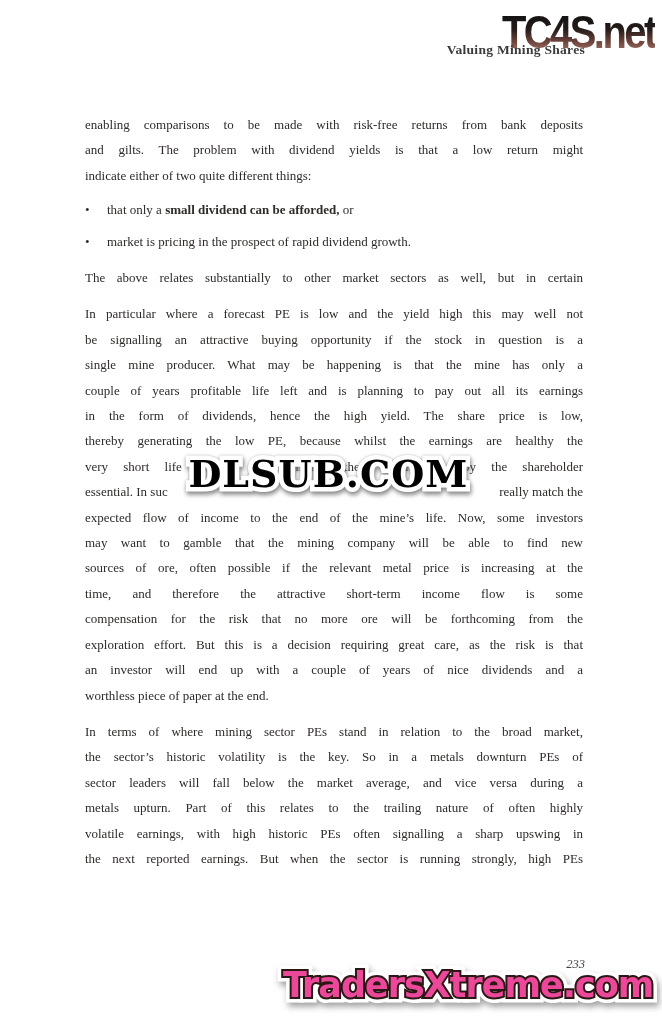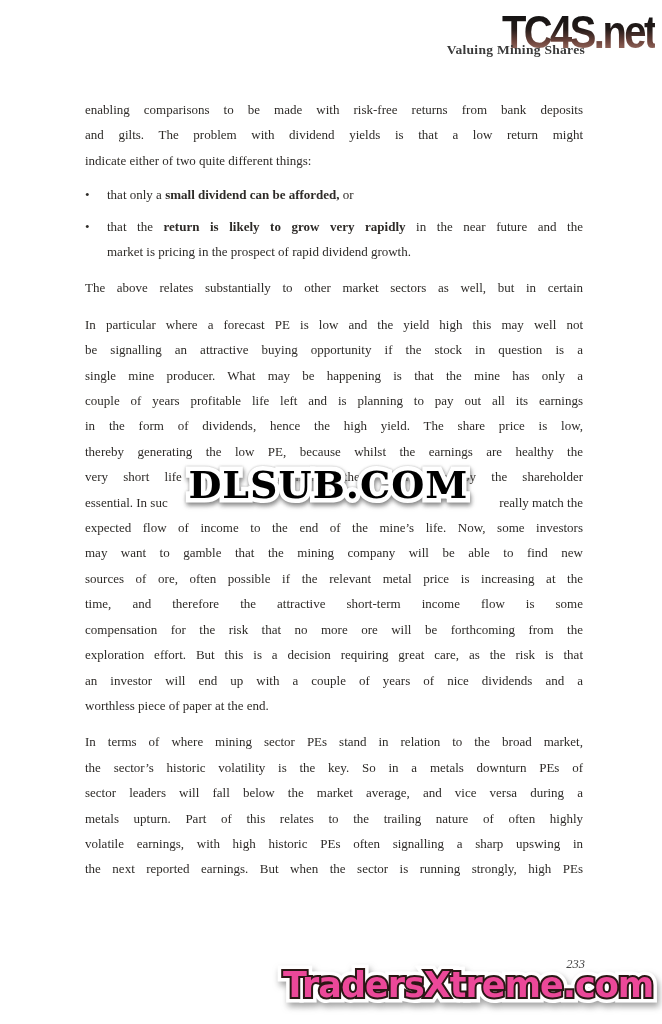--- a/index.html
+++ b/index.html
@@ -56,21 +56,21 @@
     font-size: 13px;
     line-height: 25.4px;
     color: #2e2b28;
   }
   .para-body {
     white-space: pre-line;
     text-align: justify;
     text-align-last: justify;
   }
   .para-last { text-align: left; }
-  .mb9  { margin-bottom: 9px; }
+  .mb9  { margin-bottom: 9px; margin-top: 15px; }
   .mb11 { margin-bottom: 11px; }
 
   .bullet-list { margin-bottom: 11px; }
   .bullet-item { display: flex; margin-bottom: 6px; }
   .bullet-marker {
     flex: none;
     width: 22px;
     font-size: 13px;
   }
   .bullet-body { flex: 1; min-width: 0; }
@@ -182,21 +182,20 @@
     <div class="bullet-list">
 
       <div class="bullet-item">
         <div class="bullet-marker">•</div>
         <div class="bullet-body"><span>that only a </span><span class="b">small dividend can be afforded,</span><span> or</span></div>
       </div>
 
       <div class="bullet-item">
         <div class="bullet-marker">•</div>
         <div class="bullet-body">
-          <div class="jline"><span>that the </span><span class="b">return is likely to grow very rapidly</span><span> in the near future and the</span></div>
           <div class="para-last">market is pricing in the prospect of rapid dividend growth.</div>
         </div>
       </div>
 
     </div>
 
     <div class="mb11">
       <div class="para-body">The above relates substantially to other market sectors as well, but in certain</div>
     </div>
 

